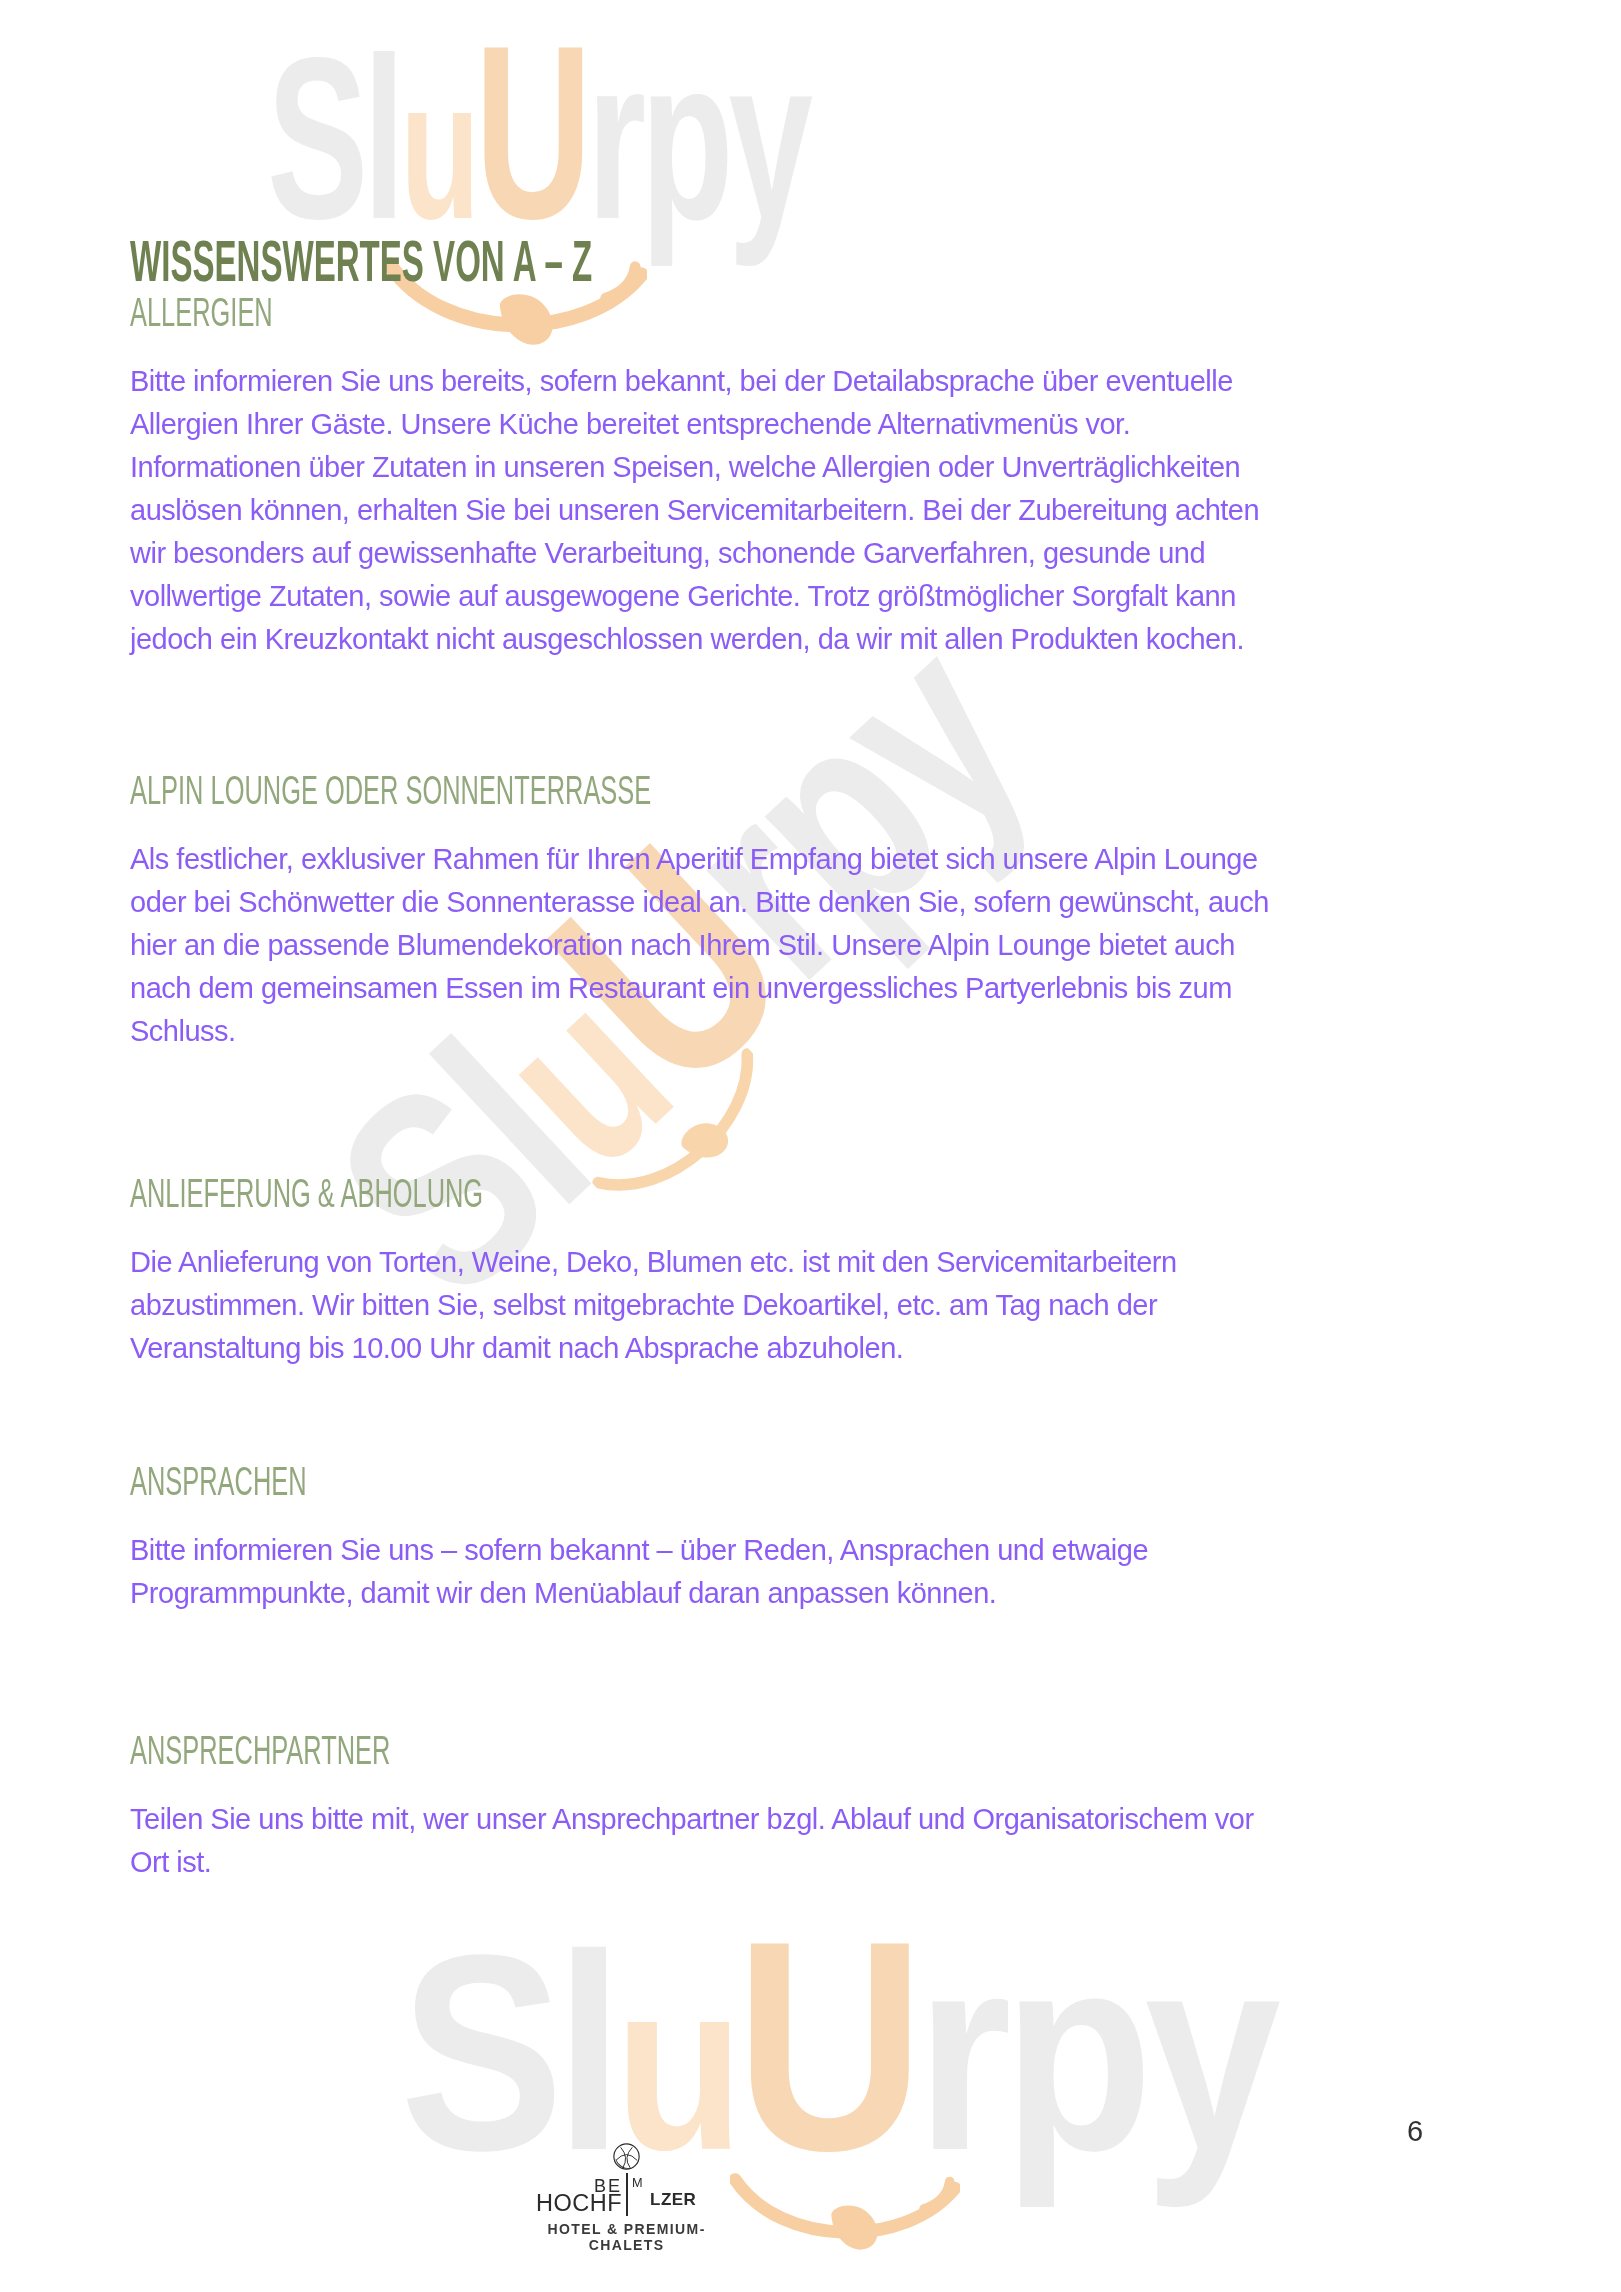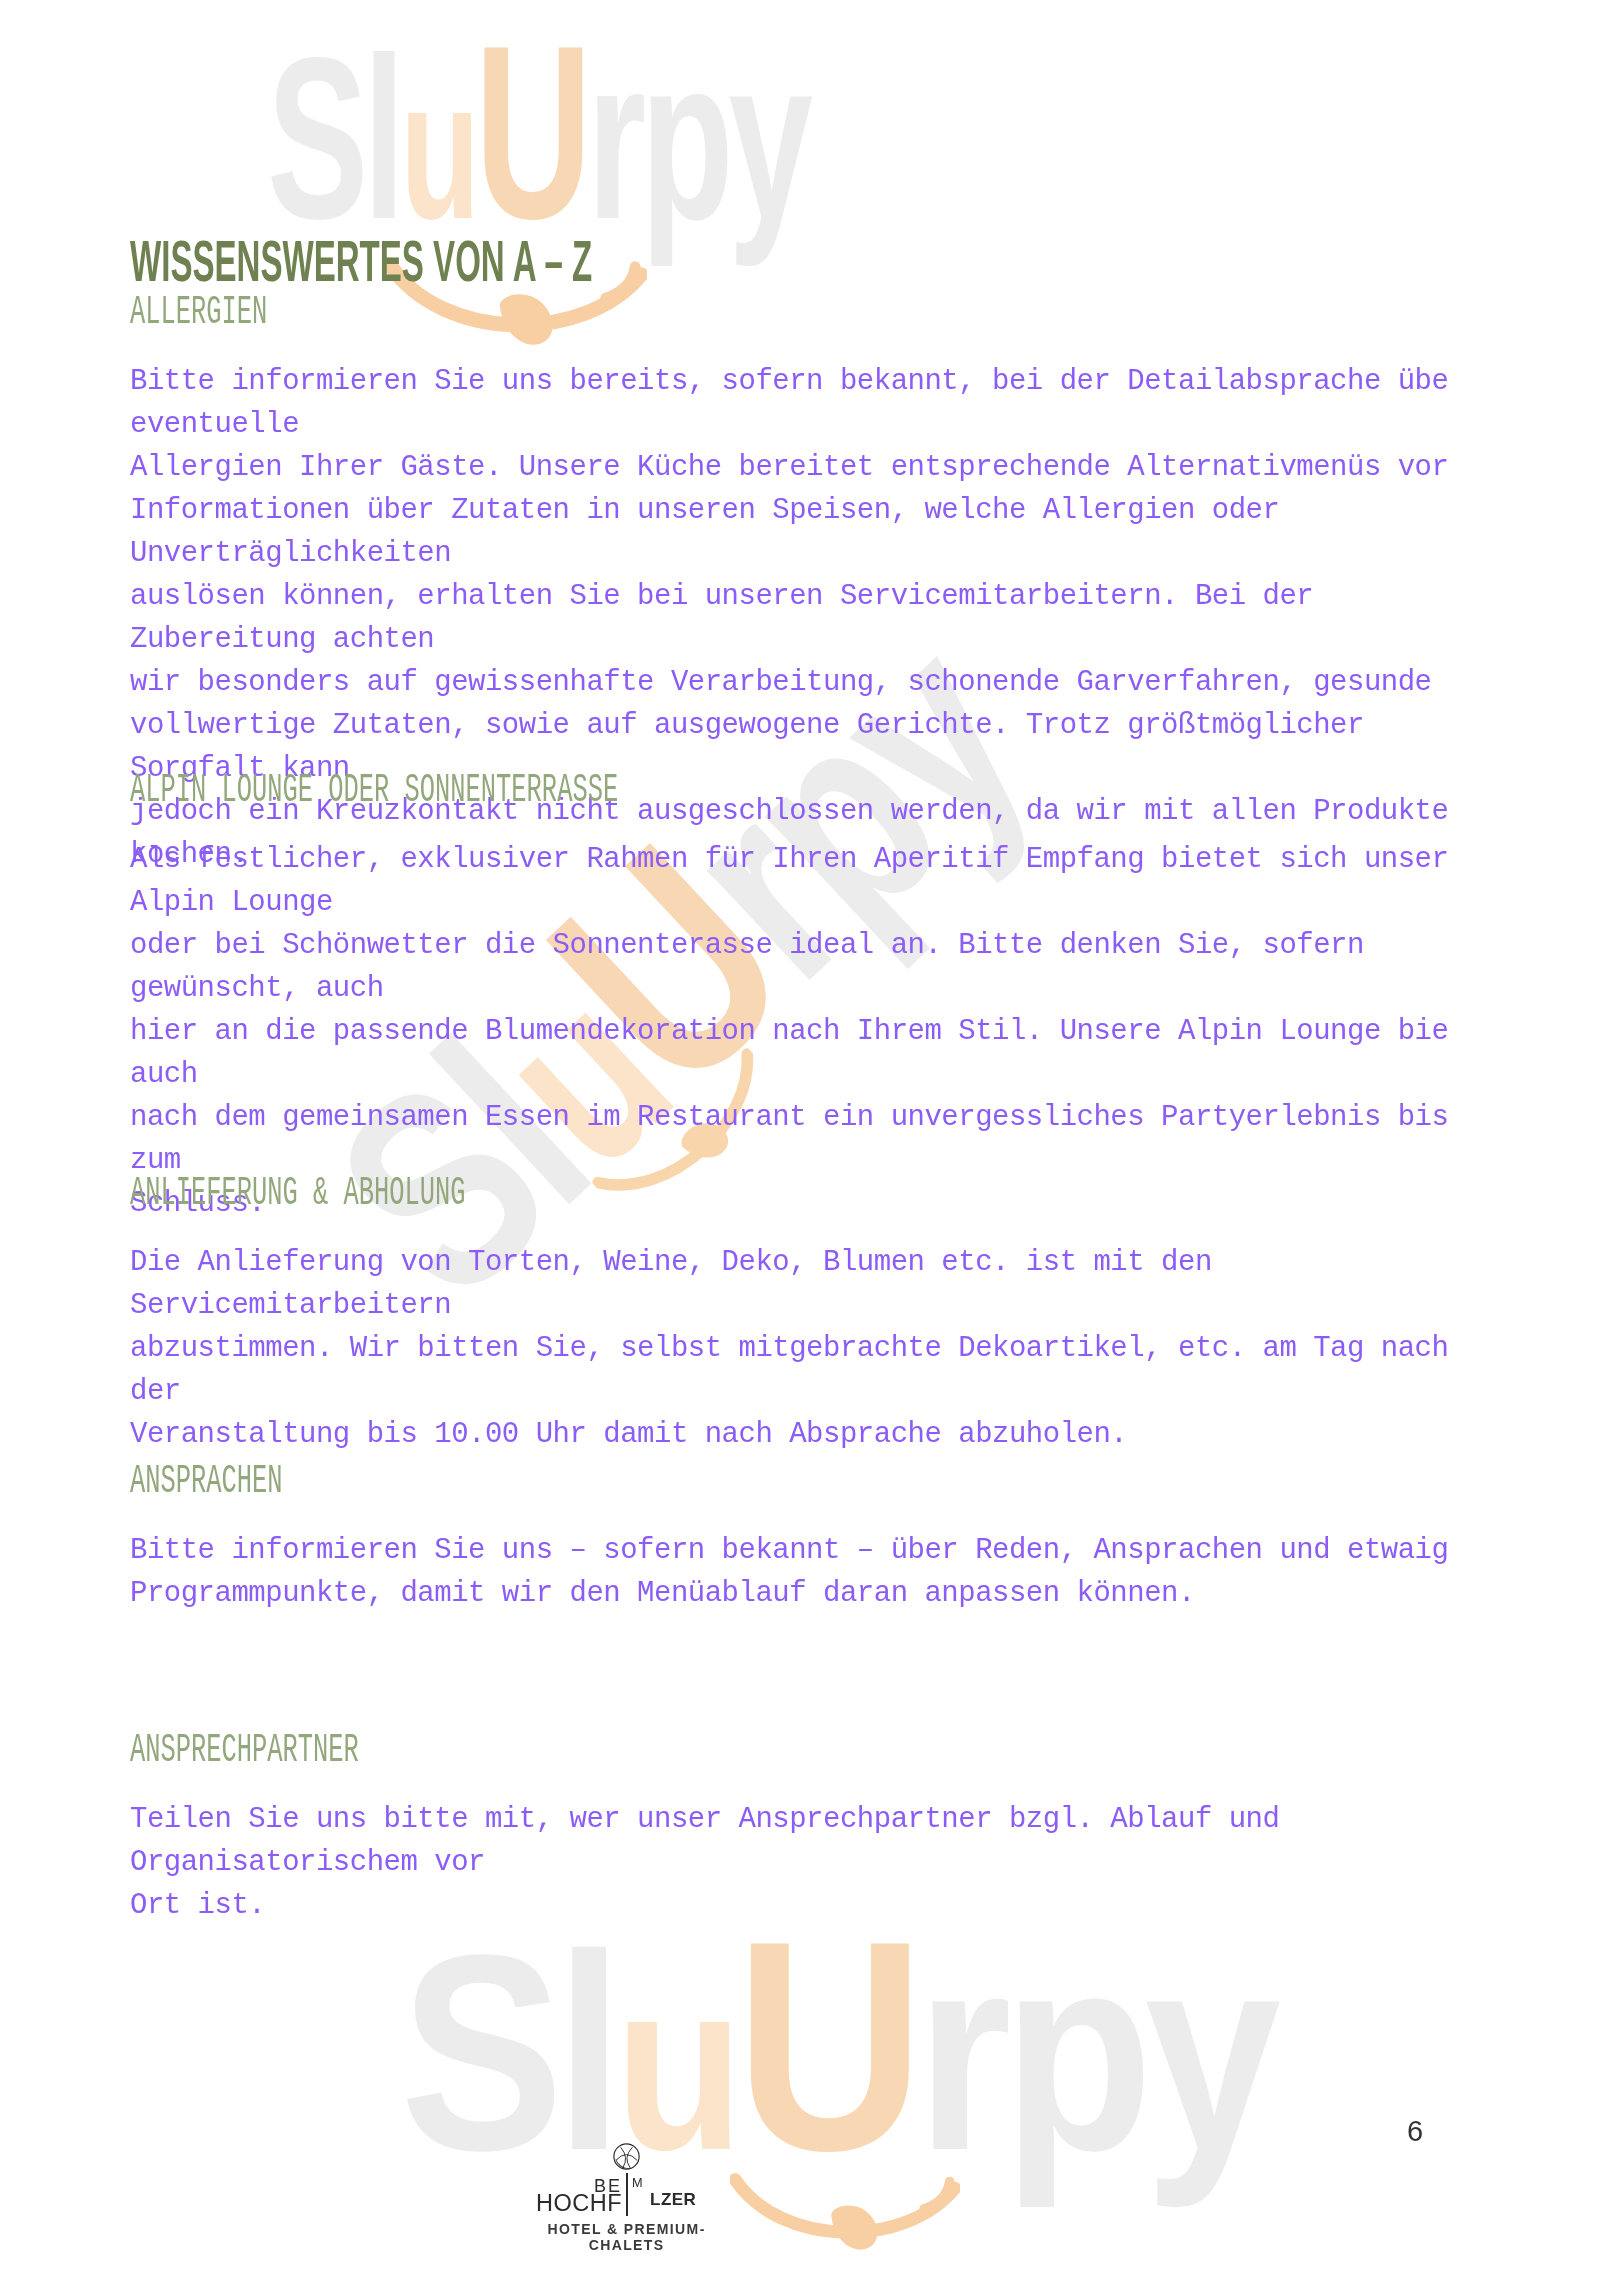--- a/index.html
+++ b/index.html
@@ -32,21 +32,21 @@
   .tongue-bottom { left:730px; top:2156px; }
 
   
   .content { position:absolute; left:0; top:0; width:100%; height:100%; z-index:2; }
   .doc-title {
     position:absolute; left:130px; top:192px;
     font-size:57px; line-height:63px; font-weight:700; color:#6f8150;
     letter-spacing:0; white-space:nowrap;
     transform:scaleX(.58); transform-origin:left top;
   }
-  .sec { position:absolute; left:130px; width:1372px;font-family:Liberation Mono, monospace; }
+  .sec { position:absolute; left:130px; width:1372px; }
   .sec h2 {
     margin:0; font-size:41px; line-height:47px; font-weight:400; color:#93a77c;
     white-space:nowrap; transform:scaleX(.62); transform-origin:left top;
   }
   .sec p {
     position:absolute; left:0; top:71px; margin:0; width:1372px;
     font-size:29px; line-height:43px; letter-spacing:-0.5px; color:#8b5cf6;
     white-space:pre-line;
   }
   .sec-0 { top:289px;  } .sec-1 { top:767px;  } .sec-2 { top:1150px;margin-top:20px; }

